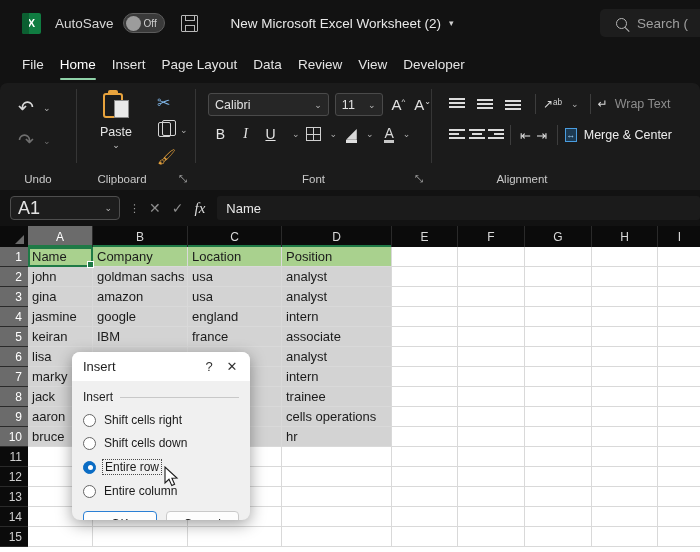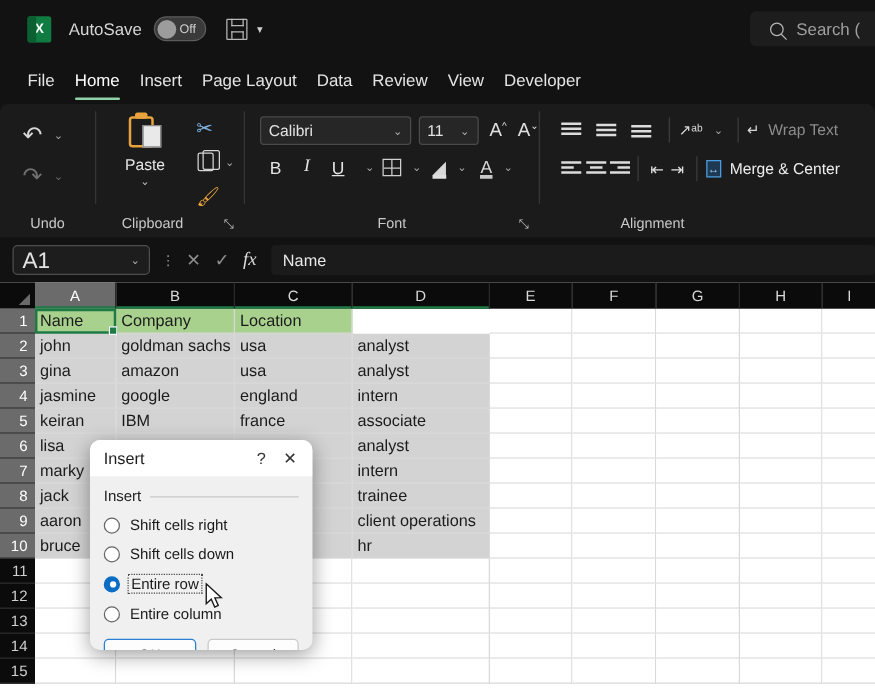--- a/index.html
+++ b/index.html
@@ -291,20 +291,21 @@
 <div class="app">
 
   <div class="titlebar">
     <div class="xl-logo">X</div>
     <div class="autosave-label">AutoSave</div>
     <div class="toggle">
       <div class="knob"></div>
       <div class="off-txt">Off</div>
     </div>
     <div class="save-icon"></div>
+    <div class="doc-title">New Microsoft Excel Worksheet (2)</div>
     <div class="doc-caret">▾</div>
     <div class="searchbox">
       <div class="search-glyph"></div>
       <div class="search-text">Search (</div>
     </div>
   </div>
 
   <div class="tabs">
     <div class="tab">File</div>
     <div class="tab active">Home</div>
@@ -480,20 +481,21 @@
         <div class="rowhead" style="top: 221px; height: 20px;">11</div>
         <div class="rowhead" style="top: 241px; height: 20px;">12</div>
         <div class="rowhead" style="top: 261px; height: 20px;">13</div>
         <div class="rowhead" style="top: 281px; height: 20px;">14</div>
         <div class="rowhead" style="top: 301px; height: 20px;">15</div>
       </div>
     <div class="cellgrid" id="cellgrid">
         <div class="cell hdr" style="left: 0px; width: 65px; top: 0px; height: 20px;">Name</div>
         <div class="cell hdr" style="left: 65px; width: 95px; top: 0px; height: 20px;">Company</div>
         <div class="cell hdr" style="left: 160px; width: 94px; top: 0px; height: 20px;">Location</div>
+        <div class="cell hdr" style="left: 254px; width: 110px; top: 0px; height: 20px;">Position</div>
         <div class="cell blank" style="left: 364px; width: 66px; top: 0px; height: 20px;"></div>
         <div class="cell blank" style="left: 430px; width: 67px; top: 0px; height: 20px;"></div>
         <div class="cell blank" style="left: 497px; width: 67px; top: 0px; height: 20px;"></div>
         <div class="cell blank" style="left: 564px; width: 66px; top: 0px; height: 20px;"></div>
         <div class="cell blank" style="left: 630px; width: 44px; top: 0px; height: 20px;"></div>
         <div class="cell selbg" style="left: 0px; width: 65px; top: 20px; height: 20px;">john</div>
         <div class="cell selbg" style="left: 65px; width: 95px; top: 20px; height: 20px;">goldman sachs</div>
         <div class="cell selbg" style="left: 160px; width: 94px; top: 20px; height: 20px;">usa</div>
         <div class="cell selbg" style="left: 254px; width: 110px; top: 20px; height: 20px;">analyst</div>
         <div class="cell blank" style="left: 364px; width: 66px; top: 20px; height: 20px;"></div>
@@ -551,21 +553,21 @@
         <div class="cell selbg" style="left: 160px; width: 94px; top: 140px; height: 20px;"></div>
         <div class="cell selbg" style="left: 254px; width: 110px; top: 140px; height: 20px;">trainee</div>
         <div class="cell blank" style="left: 364px; width: 66px; top: 140px; height: 20px;"></div>
         <div class="cell blank" style="left: 430px; width: 67px; top: 140px; height: 20px;"></div>
         <div class="cell blank" style="left: 497px; width: 67px; top: 140px; height: 20px;"></div>
         <div class="cell blank" style="left: 564px; width: 66px; top: 140px; height: 20px;"></div>
         <div class="cell blank" style="left: 630px; width: 44px; top: 140px; height: 20px;"></div>
         <div class="cell selbg" style="left: 0px; width: 65px; top: 160px; height: 20px;">aaron</div>
         <div class="cell selbg" style="left: 65px; width: 95px; top: 160px; height: 20px;"></div>
         <div class="cell selbg" style="left: 160px; width: 94px; top: 160px; height: 20px;"></div>
-        <div class="cell selbg" style="left: 254px; width: 110px; top: 160px; height: 20px;">client operations</div>
+        <div class="cell selbg" style="left: 254px; width: 110px; top: 160px; height: 20px;">cells operations</div>
         <div class="cell blank" style="left: 364px; width: 66px; top: 160px; height: 20px;"></div>
         <div class="cell blank" style="left: 430px; width: 67px; top: 160px; height: 20px;"></div>
         <div class="cell blank" style="left: 497px; width: 67px; top: 160px; height: 20px;"></div>
         <div class="cell blank" style="left: 564px; width: 66px; top: 160px; height: 20px;"></div>
         <div class="cell blank" style="left: 630px; width: 44px; top: 160px; height: 20px;"></div>
         <div class="cell selbg" style="left: 0px; width: 65px; top: 180px; height: 20px;">bruce</div>
         <div class="cell selbg" style="left: 65px; width: 95px; top: 180px; height: 20px;"></div>
         <div class="cell selbg" style="left: 160px; width: 94px; top: 180px; height: 20px;"></div>
         <div class="cell selbg" style="left: 254px; width: 110px; top: 180px; height: 20px;">hr</div>
         <div class="cell blank" style="left: 364px; width: 66px; top: 180px; height: 20px;"></div>

